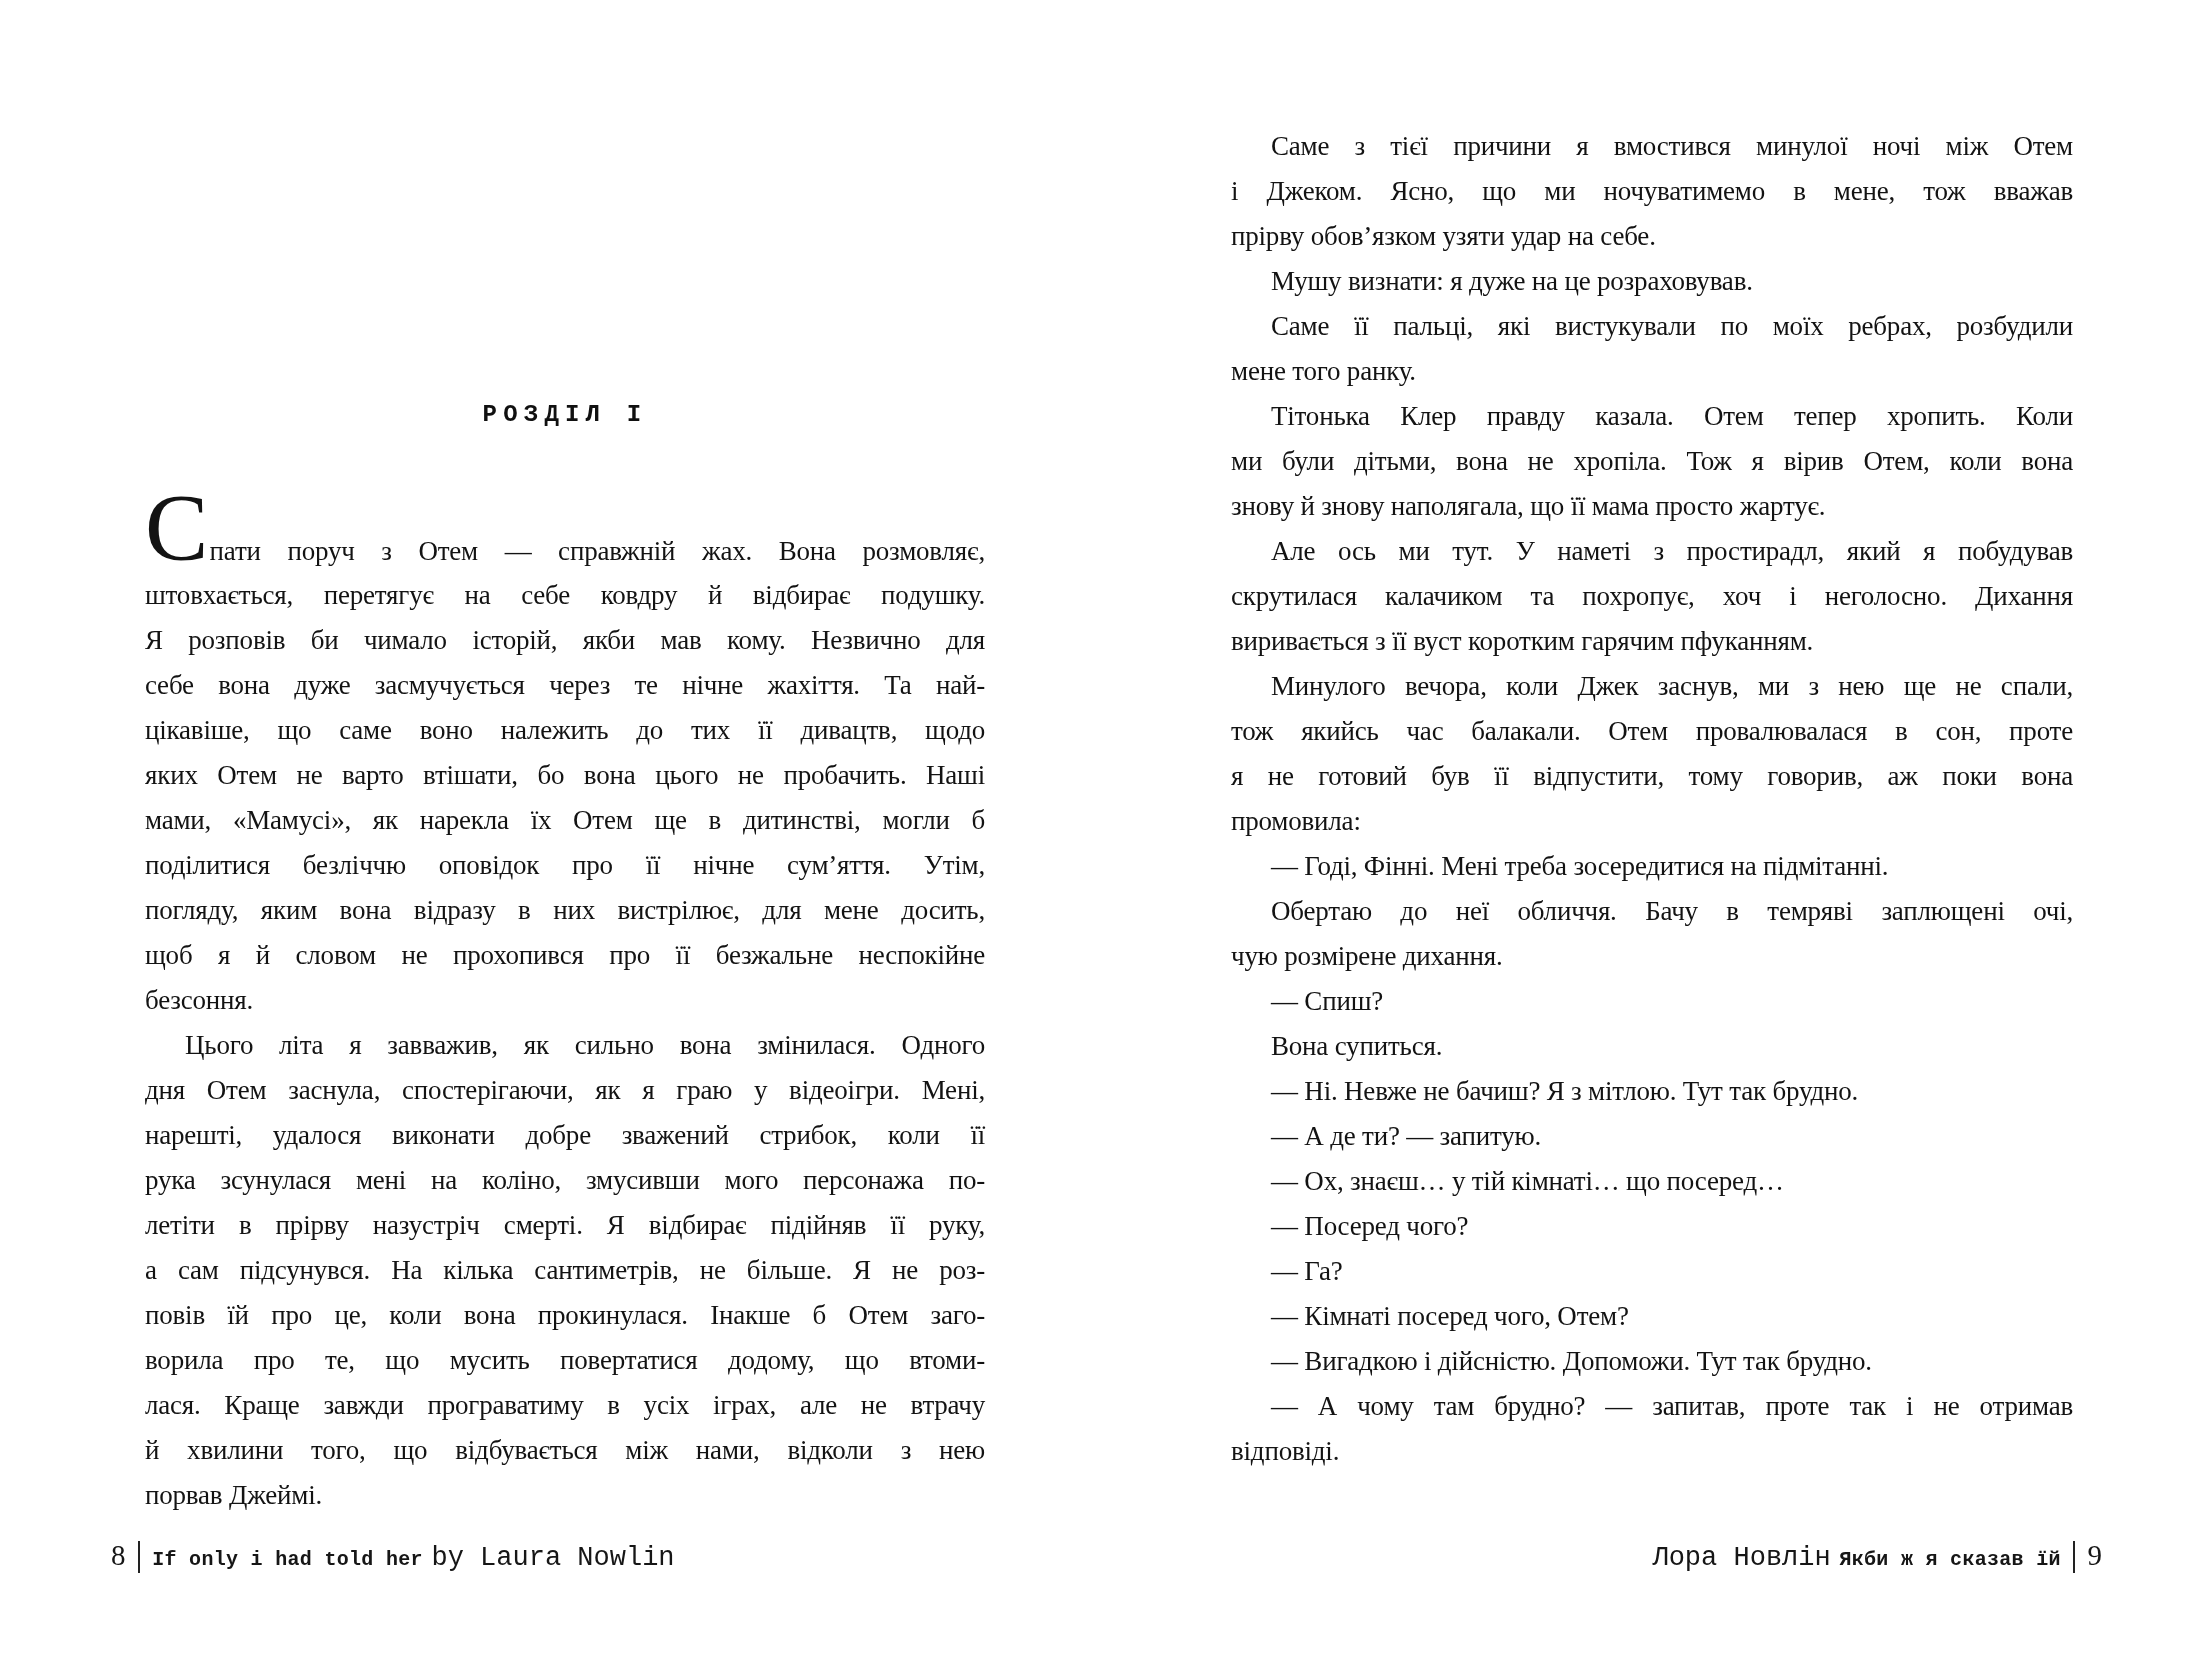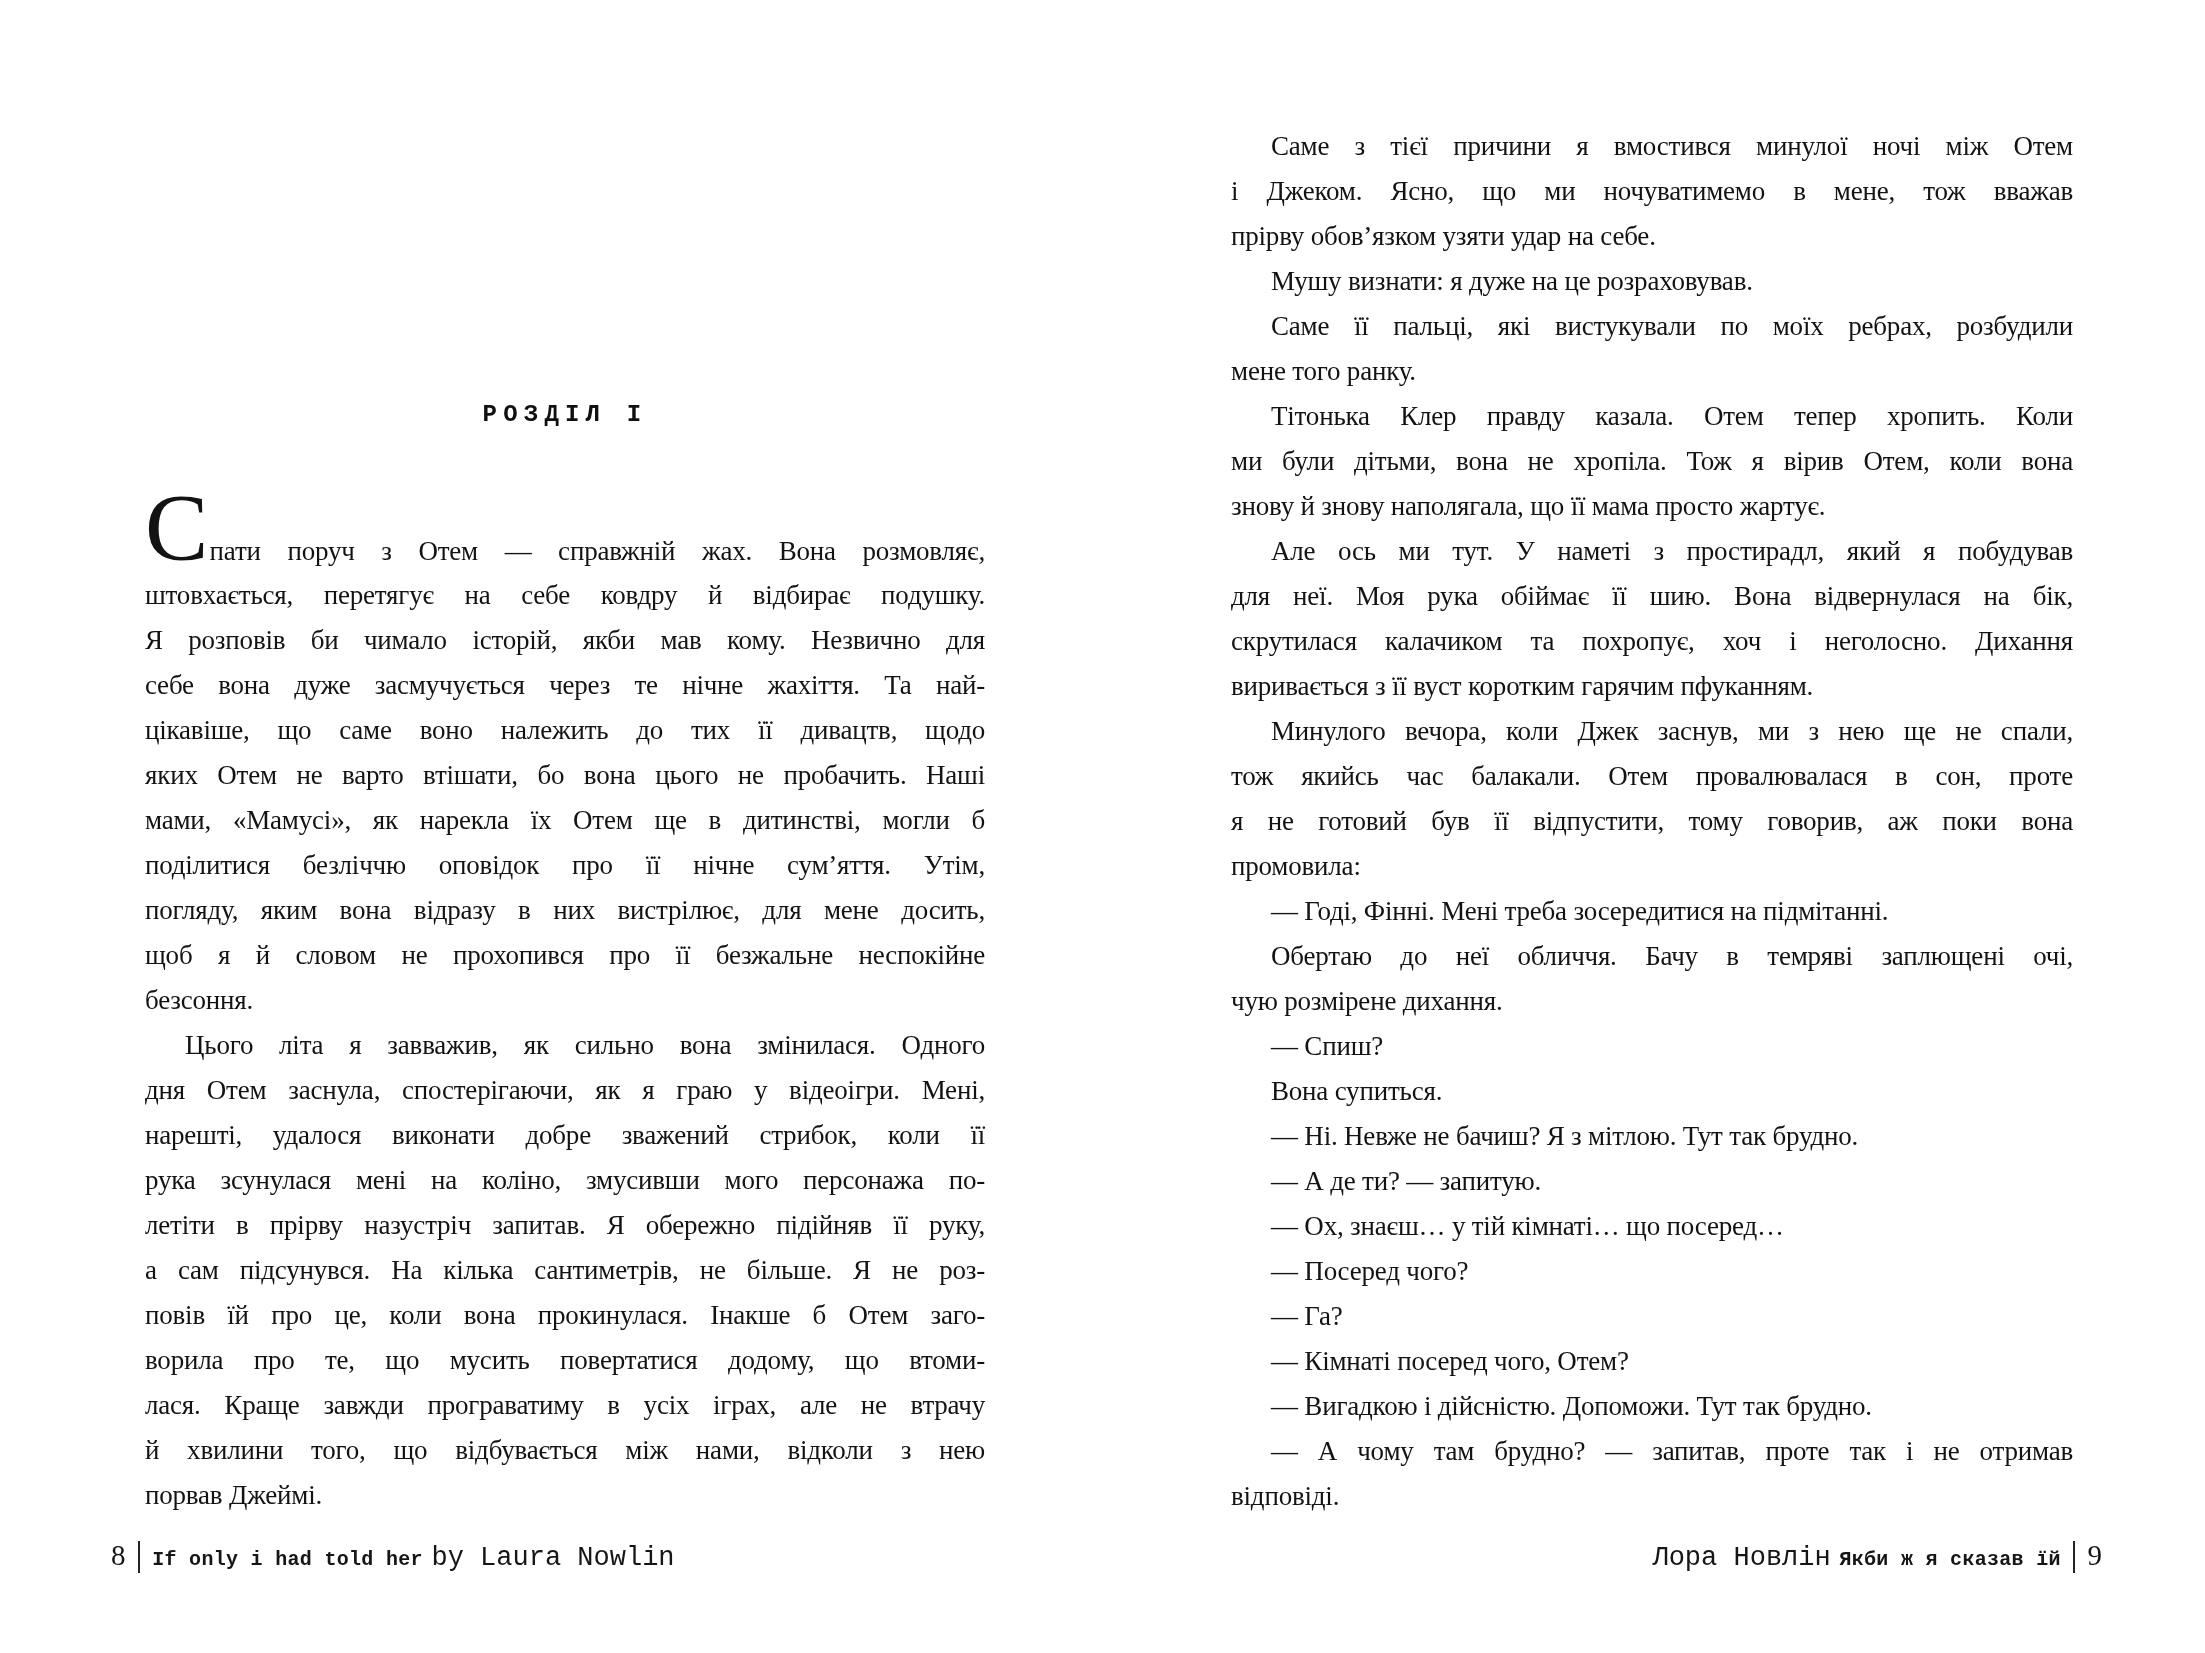--- a/index.html
+++ b/index.html
@@ -107,21 +107,21 @@
         <div class="line">поділитися безліччю оповідок про її нічне сум’яття. Утім,</div>
         <div class="line">погляду, яким вона відразу в них вистрілює, для мене досить,</div>
         <div class="line">щоб я й словом не прохопився про її безжальне неспокійне</div>
         <div class="line last">безсоння.</div>
       </div>
       <div class="para">
         <div class="line first">Цього літа я завважив, як сильно вона змінилася. Одного</div>
         <div class="line">дня Отем заснула, спостерігаючи, як я граю у відеоігри. Мені,</div>
         <div class="line">нарешті, удалося виконати добре зважений стрибок, коли її</div>
         <div class="line">рука зсунулася мені на коліно, змусивши мого персонажа по-</div>
-        <div class="line">летіти в прірву назустріч запитав. Я обережно підійняв її руку,</div>
+        <div class="line">летіти в прірву назустріч смерті. Я відбирає підійняв її руку,</div>
         <div class="line">а сам підсунувся. На кілька сантиметрів, не більше. Я не роз-</div>
         <div class="line">повів їй про це, коли вона прокинулася. Інакше б Отем заго-</div>
         <div class="line">ворила про те, що мусить повертатися додому, що втоми-</div>
         <div class="line">лася. Краще завжди програватиму в усіх іграх, але не втрачу</div>
         <div class="line">й хвилини того, що відбувається між нами, відколи з нею</div>
         <div class="line last">порвав Джеймі.</div>
       </div>
     </div>
 </section>
 
@@ -139,21 +139,20 @@
         <div class="line first">Саме її пальці, які вистукували по моїх ребрах, розбудили</div>
         <div class="line last">мене того ранку.</div>
       </div>
       <div class="para">
         <div class="line first">Тітонька Клер правду казала. Отем тепер хропить. Коли</div>
         <div class="line">ми були дітьми, вона не хропіла. Тож я вірив Отем, коли вона</div>
         <div class="line last">знову й знову наполягала, що її мама просто жартує.</div>
       </div>
       <div class="para">
         <div class="line first">Але ось ми тут. У наметі з простирадл, який я побудував</div>
-        <div class="line">для неї. Моя рука обіймає її шию. Вона відвернулася на бік,</div>
         <div class="line">скрутилася калачиком та похропує, хоч і неголосно. Дихання</div>
         <div class="line last">виривається з її вуст коротким гарячим пфуканням.</div>
       </div>
       <div class="para">
         <div class="line first">Минулого вечора, коли Джек заснув, ми з нею ще не спали,</div>
         <div class="line">тож якийсь час балакали. Отем провалювалася в сон, проте</div>
         <div class="line">я не готовий був її відпустити, тому говорив, аж поки вона</div>
         <div class="line last">промовила:</div>
       </div>
       <div class="para">

